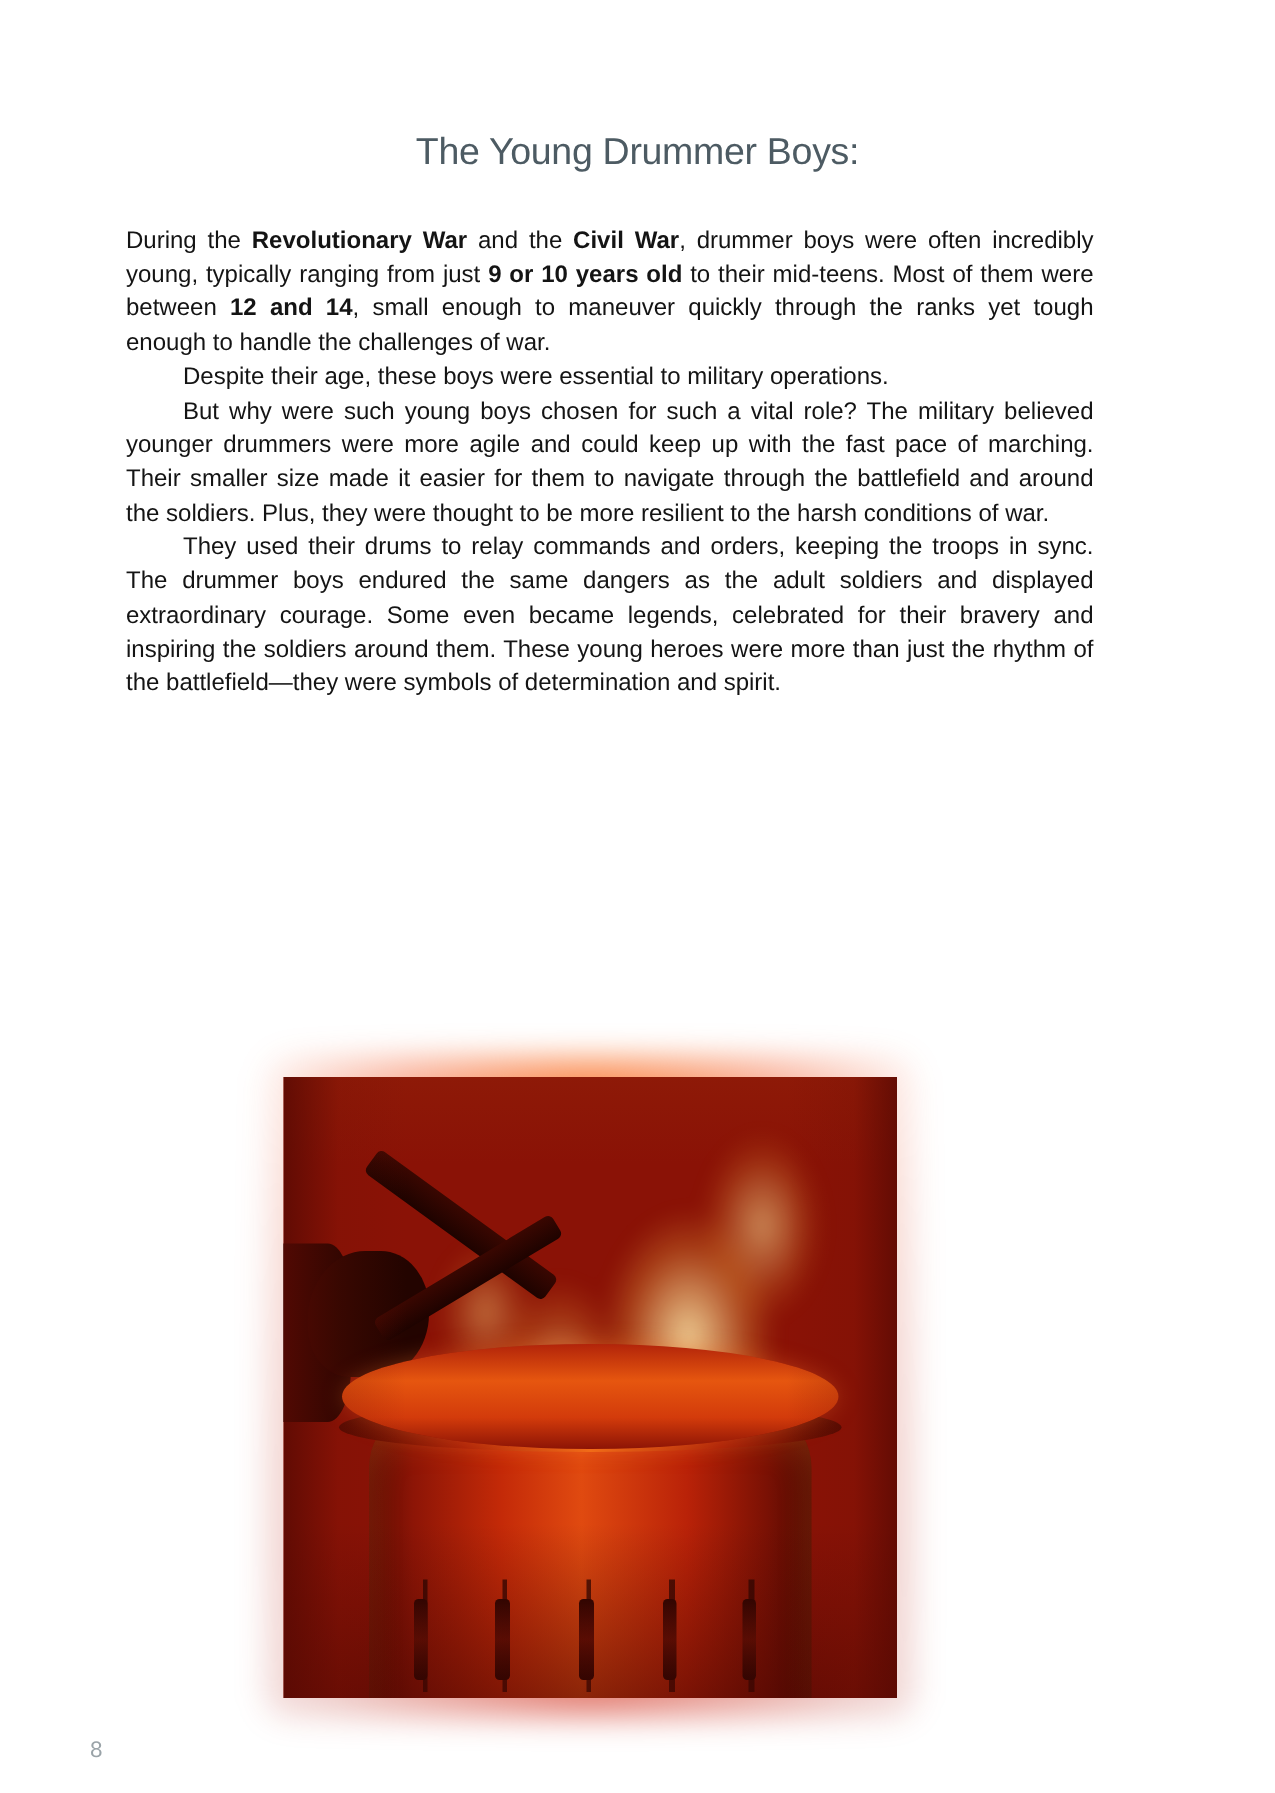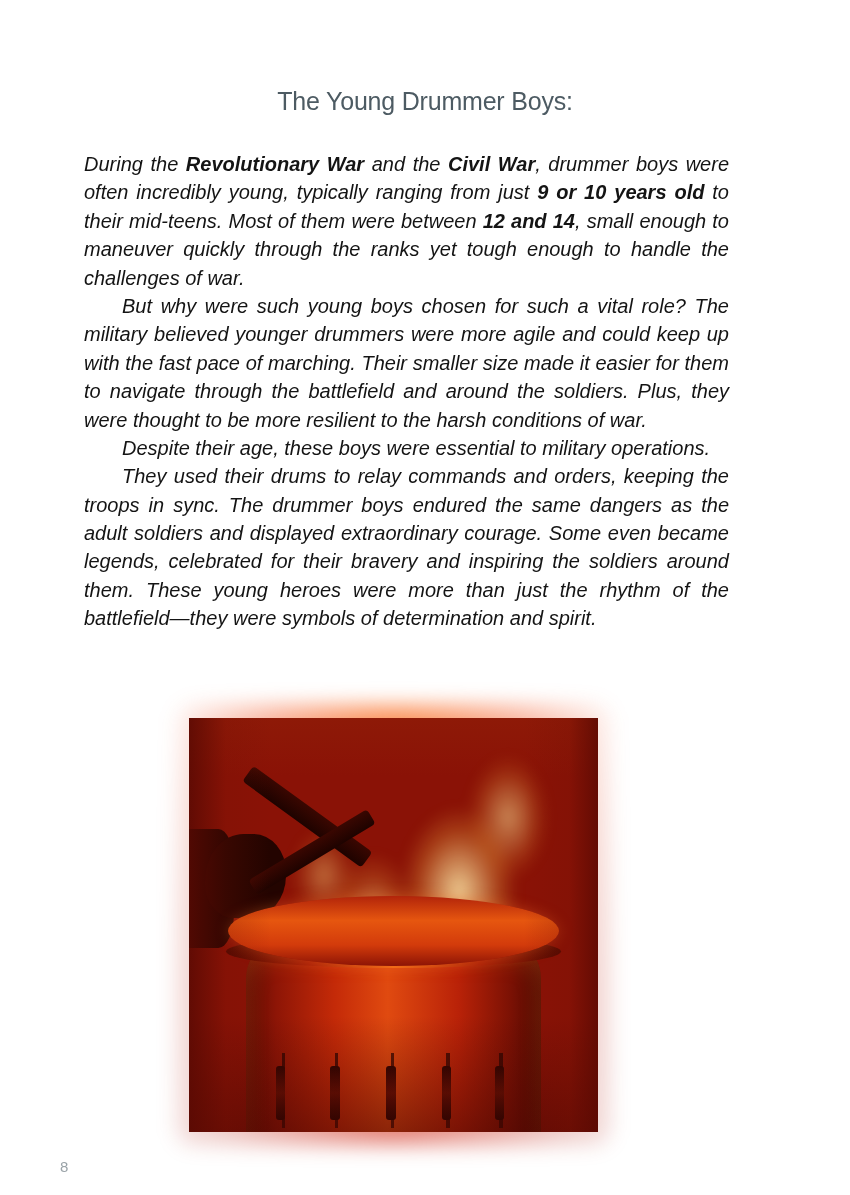--- a/index.html
+++ b/index.html
@@ -37,26 +37,25 @@
   }
   .title .line {
     display: block;
   }
 
   .body-text {
     position: absolute;
     top: 150px;
     left: 84px;
     width: 645px;
-    font-size: 20px;
+    font-size: 16px;
     line-height: 1.42;
     color: #141414;
     text-align: justify;
     text-justify: inter-word;
-    font-style: italic;
   }
   .body-text p {
     margin: 0;
   }
   .body-text p.indent {
     text-indent: 38px;
   }
   .body-text b {
     font-weight: bold;
   }
@@ -206,22 +205,22 @@
 <div class="page">
 
   <div class="title">
     <span class="line">The Young Drummer Boys:</span>
   </div>
 
   <div class="body-text">
     <p>
       <span>During the </span><b>Revolutionary War</b><span> and the </span><b>Civil War</b><span>, drummer boys were often incredibly young, typically ranging from just </span><b>9 or 10 years old</b><span> to their mid-teens. Most of them were between </span><b>12 and 14</b><span>, small enough to maneuver quickly through the ranks yet tough enough to handle the challenges of war.</span>
     </p>
+    <p class="indent">Despite their age, these boys were essential to military operations.</p>
     <p class="indent">But why were such young boys chosen for such a vital role? The military believed younger drummers were more agile and could keep up with the fast pace of marching. Their smaller size made it easier for them to navigate through the battlefield and around the soldiers. Plus, they were thought to be more resilient to the harsh conditions of war.</p>
-    <p class="indent">Despite their age, these boys were essential to military operations.</p>
     <p class="indent">They used their drums to relay commands and orders, keeping the troops in sync. The drummer boys endured the same dangers as the adult soldiers and displayed extraordinary courage. Some even became legends, celebrated for their bravery and inspiring the soldiers around them. These young heroes were more than just the rhythm of the battlefield—they were symbols of determination and spirit.</p>
   </div>
 
   <div class="figure">
     <div class="glow"></div>
     <div class="photo">
       <div class="fire"></div>
 
       <div class="sticks">
         <div class="arm"></div>

